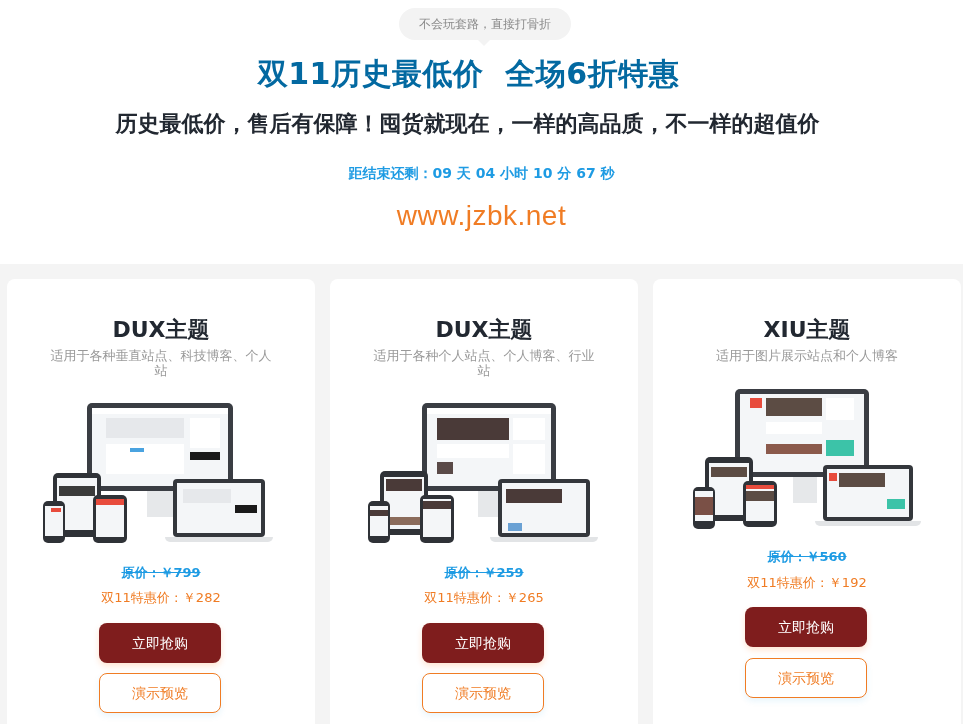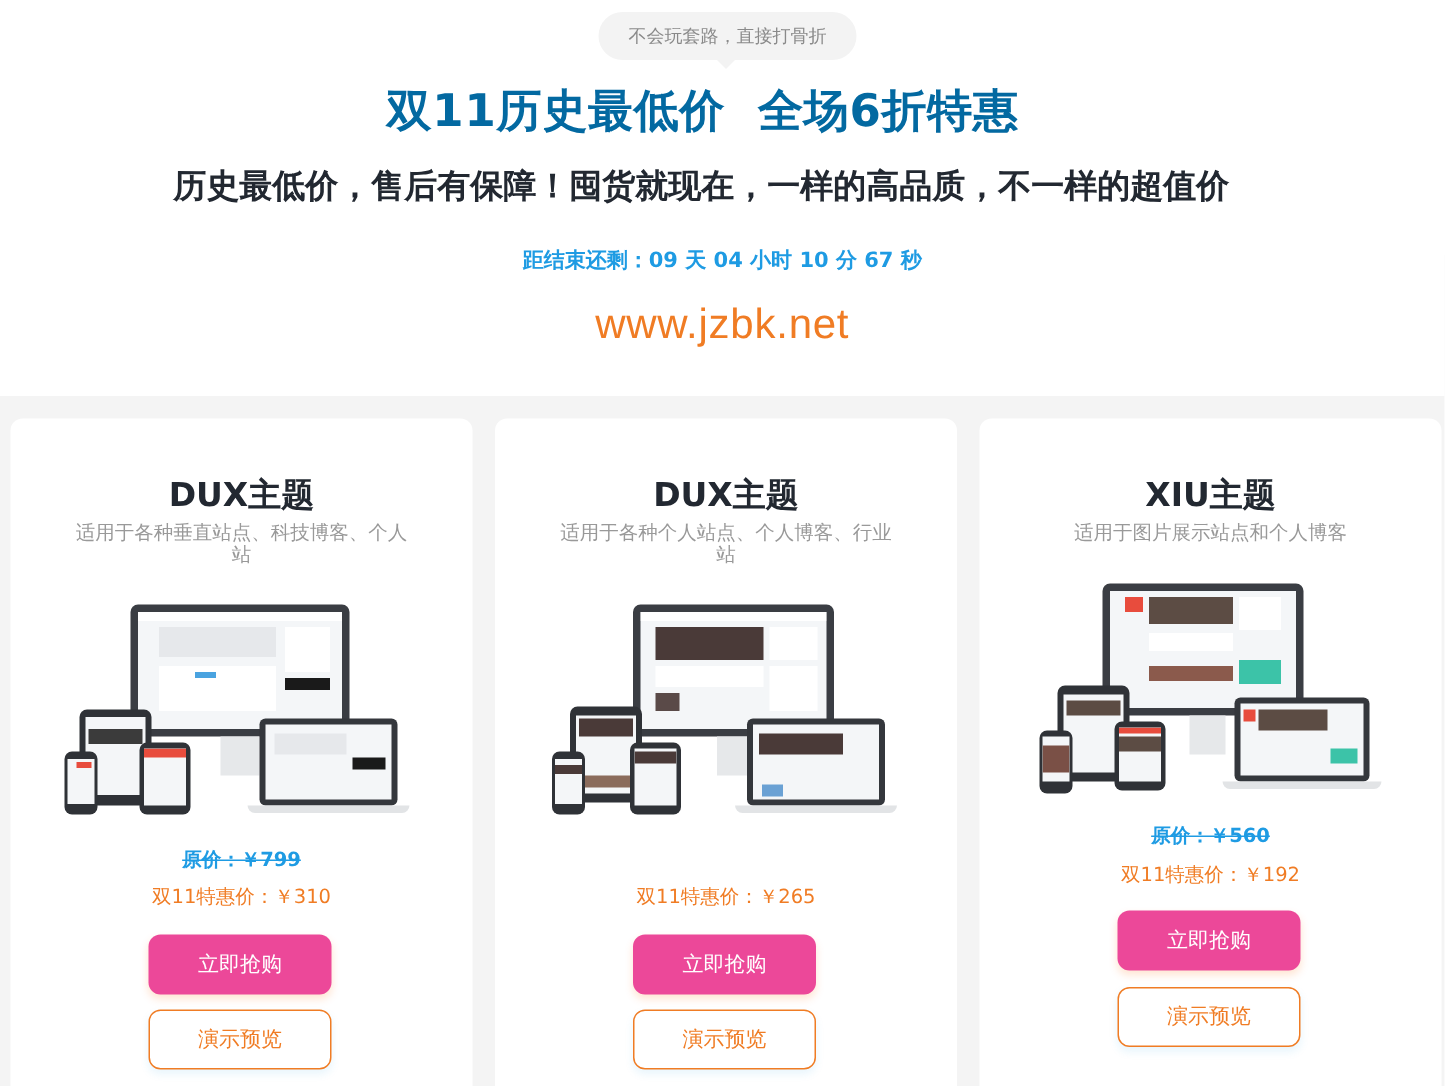--- a/index.html
+++ b/index.html
@@ -34,21 +34,21 @@
     .mk-stand { position: absolute; background: #e6e8ea; }
     .mk-laptop { position: absolute; background: #34373c; border-radius: 4px; }
     .mk-base { position: absolute; background: #e2e4e6; border-radius: 0 0 6px 6px; }
     .mk-tablet { position: absolute; background: #2f3237; border-radius: 5px; }
     .mk-phone { position: absolute; background: #2f3237; border-radius: 5px; }
     .blk { position: absolute; }
 
     .price-orig { position: absolute; left: 0; width: 100%; text-align: center; font-size: 13px; font-weight: bold; color: #1e9be3; text-decoration: line-through; }
     .price-sale { position: absolute; left: 0; width: 100%; text-align: center; font-size: 13px; color: #f07c24; }
     .btn-buy {
-      position: absolute; left: 92px; width: 122px; height: 40px; background: #ec4899; color: #fff;
+      position: absolute; left: 92px; width: 122px; height: 40px; background: #7f1d1d; color: #fff;
       border-radius: 8px; font-size: 14px; text-align: center; line-height: 40px; cursor: pointer;
       box-shadow: 0 3px 6px rgba(255,106,0,0.18);
     }
     .btn-demo {
       position: absolute; left: 92px; width: 122px; height: 40px; background: #fff; color: #f07c24;
       border: 1px solid #f07c24; border-radius: 8px; font-size: 14px; text-align: center; line-height: 38px; cursor: pointer;
       box-shadow: 0 3px 6px rgba(30,155,227,0.10);
     }
   </style>
 </head>
@@ -93,21 +93,21 @@
     <div class="mk-screen" style="left:49px;top:96px;width:28px;height:38px;">
       <div class="blk" style="left:0;top:0;width:28px;height:6px;background:#e84c3d;"></div>
     </div>
     <div class="mk-phone" style="left:-4px;top:98px;width:22px;height:42px;"></div>
     <div class="mk-screen" style="left:-2px;top:103px;width:18px;height:30px;">
       <div class="blk" style="left:6px;top:2px;width:10px;height:4px;background:#e84c3d;"></div>
     </div>
   </div>
 
   <div class="price-orig" style="top:285px;">原价：￥799</div>
-  <div class="price-sale" style="top:310px;">双11特惠价：￥310</div>
+  <div class="price-sale" style="top:310px;">双11特惠价：￥282</div>
   <div class="btn-buy" style="top:344px;">立即抢购</div>
   <div class="btn-demo" style="top:394px;">演示预览</div>
 </div>
 
 <div class="card" style="left:330px;">
   <div class="card-title">DUX主题</div>
   <div class="card-desc">适用于各种个人站点、个人博客、行业站</div>
 
   <div class="mockup" style="top:124px;">
     <div class="mk-monitor" style="left:52px;top:0;width:134px;height:88px;"></div>
@@ -134,20 +134,21 @@
     <div class="mk-tablet" style="left:50px;top:92px;width:34px;height:48px;"></div>
     <div class="mk-screen" style="left:53px;top:96px;width:28px;height:38px;">
       <div class="blk" style="left:0;top:2px;width:28px;height:8px;background:#4a3a38;"></div>
     </div>
     <div class="mk-phone" style="left:-2px;top:98px;width:22px;height:42px;"></div>
     <div class="mk-screen" style="left:0px;top:103px;width:18px;height:30px;">
       <div class="blk" style="left:0;top:4px;width:18px;height:6px;background:#4a3a38;"></div>
     </div>
   </div>
 
+  <div class="price-orig" style="top:285px;">原价：￥259</div>
   <div class="price-sale" style="top:310px;">双11特惠价：￥265</div>
   <div class="btn-buy" style="top:344px;">立即抢购</div>
   <div class="btn-demo" style="top:394px;">演示预览</div>
 </div>
 
 <div class="card" style="left:653px;">
   <div class="card-title">XIU主题</div>
   <div class="card-desc">适用于图片展示站点和个人博客</div>
 
   <div class="mockup" style="top:108px;">

